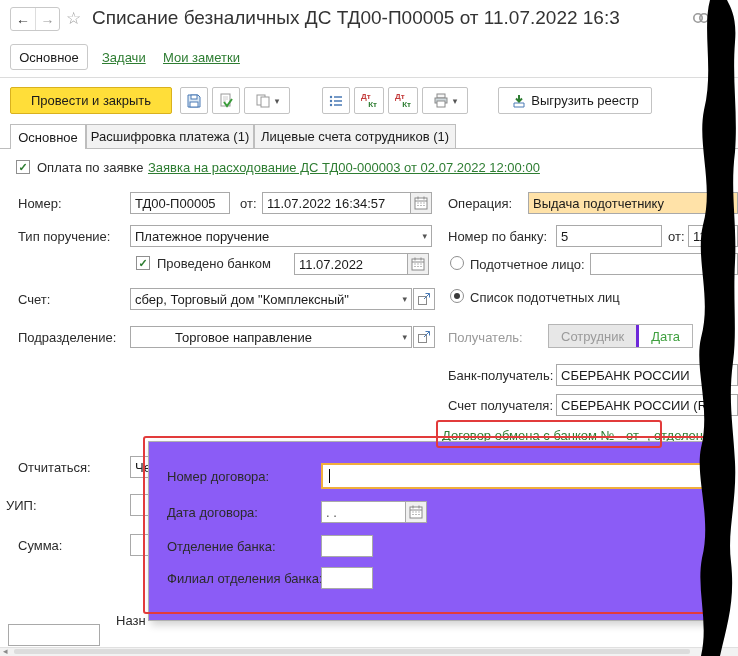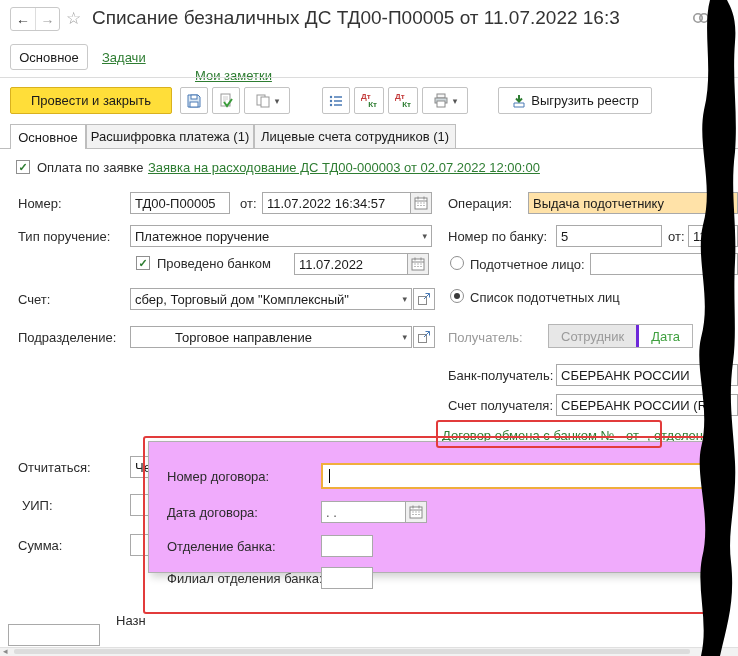--- a/index.html
+++ b/index.html
@@ -61,22 +61,22 @@
   }
   .radio .dot { width:6px; height:6px; border-radius:50%; background:#3a3a3a; }
   .toggle { position:absolute; display:flex; border:1px solid #b5b5b5; height:24px; cursor:pointer; }
   .tg { padding:0 12px; display:flex; align-items:center; font-size:13px; }
   .tg.off { background:#e7e7e7; color:#9a9a9a; border-right:3px solid #6d28d9; }
   .tg.on { background:#fff; color:#3fa03f; }
   .dtkt { display:flex; flex-direction:column; line-height:8px; font-size:8px; font-weight:bold; width:16px;align-items:flex-end; }
   .dtkt .dt { color:#c43c3c; align-self:flex-start; }
   .dtkt .kt { color:#2e7d32; align-self:flex-end; }
   .popup {
-    position:absolute; left:148px; top:441px; width:562px; height:132px;
-    background:#f0abfc; border:1px solid #b0b0b0; box-shadow:3px 4px 8px rgba(0,0,0,.18); z-index:30;
+    position:absolute; left:148px; top:441px; width:562px; height:180px;
+    background:#8b5cf6; border:1px solid #b0b0b0; box-shadow:3px 4px 8px rgba(0,0,0,.18); z-index:30;
   }
   .redbox { position:absolute; border:2px solid #e23b3b; border-radius:3px; z-index:40; pointer-events:none; }
   .torn { position:absolute; right:0; top:0; z-index:60; pointer-events:none; }
   .scrolltrack { position:absolute; left:0; top:647px; width:738px; height:9px; background:#f2f2f2; border-top:1px solid #e0e0e0; z-index:10; }
   .scrollthumb { position:absolute; left:14px; top:649px; width:676px; height:5px; background:#dcdcdc; border-radius:2px; z-index:11; cursor:pointer; }
   .scrollarrow { position:absolute; left:3px; top:646px; font-size:9px; color:#8a8a8a; z-index:12; cursor:pointer; }
 </style>
 </head>
 <body>
 
@@ -90,21 +90,21 @@
   <div class="title" style="left:92px; top:7px; width:596px;">Списание безналичных ДС ТД00-П00005 от 11.07.2022 16:3</div>
   <span class="abs" style="left:692px; top:11px;">
     <svg width="18" height="14" viewBox="0 0 18 14">
         <circle cx="6" cy="7" r="4.2" fill="none" stroke="#9a9a9a" stroke-width="1.6"></circle>
         <circle cx="12" cy="7" r="4.2" fill="none" stroke="#9a9a9a" stroke-width="1.6"></circle>
       </svg>
   </span>
 
   <div class="sectionbtn" style="left:10px; top:44px; width:78px; height:26px;">Основное</div>
   <span class="link" style="left:102px; top:50px;">Задачи</span>
-  <span class="link" style="left:163px; top:68px;margin-left:32px;">Мои заметки</span>
+  <span class="link" style="left:163px; top:50px;">Мои заметки</span>
   <div class="hline" style="left:0; top:77px; width:738px;"></div>
 
   <div class="btn ybtn" style="left:10px; top:87px; width:162px; height:27px;">Провести и закрыть</div>
 
   <div class="btn" style="left:180px; top:87px; width:28px; height:27px;">
     <svg width="16" height="16" viewBox="0 0 16 16">
         <path d="M2 2h10l2 2v10H2z" fill="#dce9f5" stroke="#4a7ab5"></path>
         <rect x="5" y="2" width="6" height="4" fill="#fff" stroke="#4a7ab5"></rect>
         <rect x="4" y="9" width="8" height="5" fill="#fff" stroke="#4a7ab5"></rect>
       </svg>
@@ -269,21 +269,21 @@
   <div class="input" style="left:556px; top:394px; width:182px;">
       <span class="grow">СБЕРБАНК РОССИИ (RUB</span>
     </div>
 
   <span class="link" style="left:442px; top:428px;">Договор обмена с банком № - от -, отделени</span>
 
   <span class="label" style="left:18px; top:460px;">Отчитаться:</span>
   <div class="input" style="left:130px; top:456px; width:290px;">
       <span class="grow">Че</span>
     </div>
-  <span class="label" style="left:22px; top:498px;">УИП:</span>
+  <span class="label" style="left:6px; top:498px;">УИП:</span>
   <div class="input" style="left:130px; top:494px; width:290px;"></div>
   <span class="label" style="left:18px; top:538px;">Сумма:</span>
   <div class="input" style="left:130px; top:534px; width:290px;"></div>
   <span class="label" style="left:116px; top:613px;">Назн</span>
   <div class="input" style="left:8px; top:624px; width:92px;"></div>
 
   <div class="popup">
     <span class="label" style="left:18px; top:27px;">Номер договора:</span>
     <div class="input focus" style="left:172px; top:21px; width:386px;">
         <span class="caret"></span>

